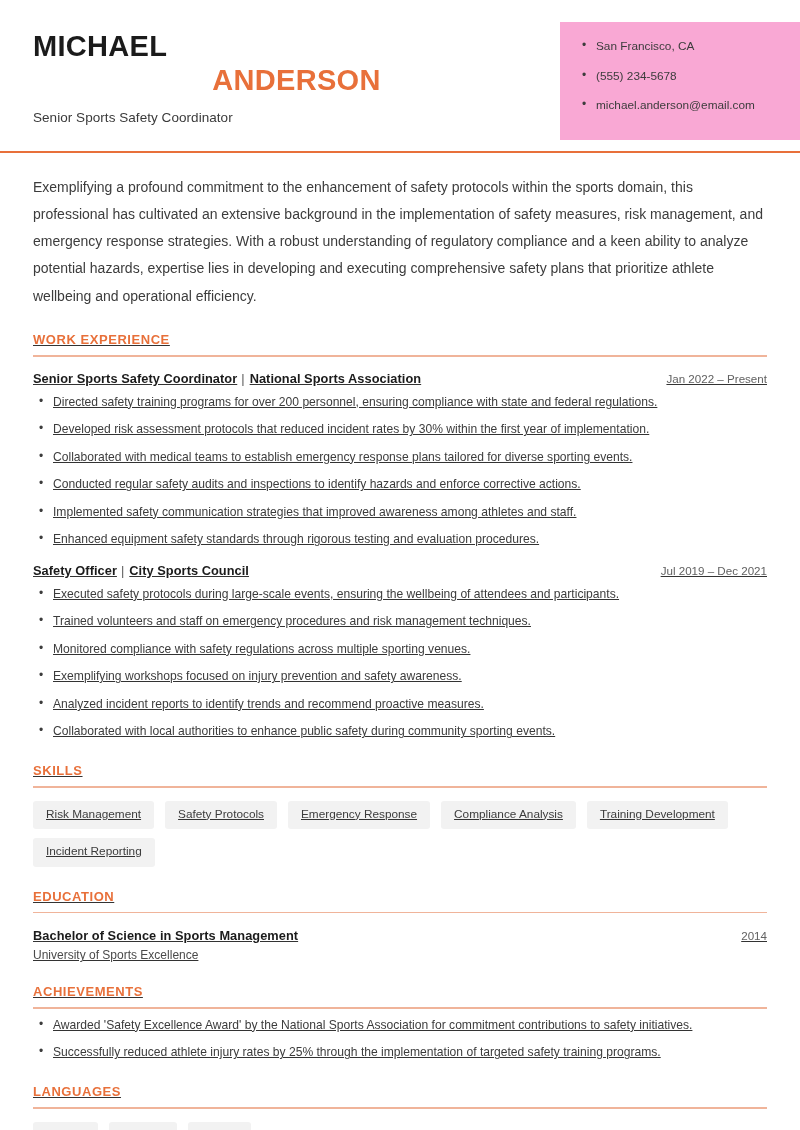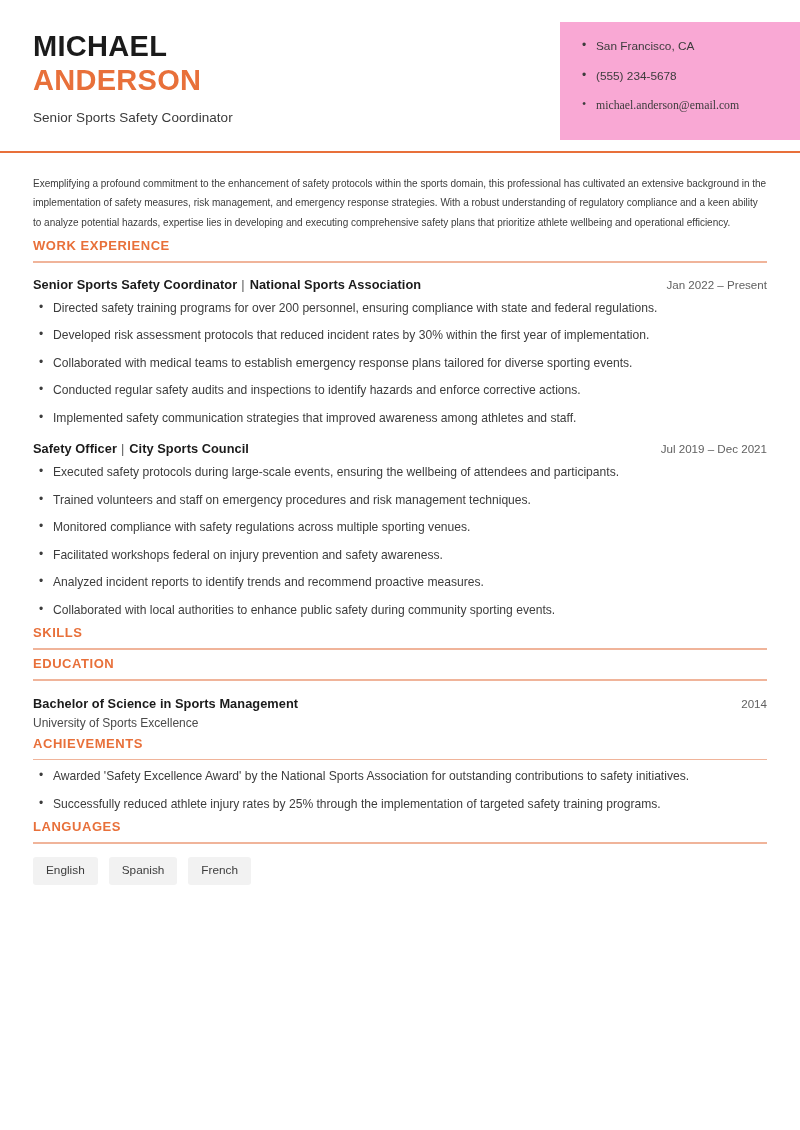--- a/index.html
+++ b/index.html
@@ -43,20 +43,21 @@
     line-height: 1.17;
     margin: 0;
   }
   .name-last {
     font-size: 29px;
     font-weight: bold;
     letter-spacing: 0.3px;
     color: #e8703a;
     line-height: 1.17;
     margin: 0;
+    text-align: center;
   }
   .job-title {
     font-size: 13.5px;
     color: #3a3a3a;
     margin-top: 12px;
     letter-spacing: 0.05px;
   }
   .contact-box {
     width: 240px;
     background: #f9a8d4;
@@ -66,50 +67,51 @@
     align-self: flex-start;
   }
   .contact-item {
     font-size: 11.8px;
     color: #3c3c3c;
     line-height: 1.4;
     padding: 0 0 0 14px;
     position: relative;
     margin-bottom: 13px;
   }
-  .contact-item:last-child { margin-bottom: 10px; font-family: Liberation Serif, serif; }
+  .contact-item:last-child { margin-bottom: 10px; }
   .contact-item::before {
     content: "\2022";
     position: absolute;
     left: 0;
     top: -1px;
     color: #3c3c3c;
     font-size: 12px;
   }
   .header-rule {
     height: 2px;
     background: #e8703a;
     width: 100%;
     margin-top: 11px;
   }
 
   
   .content {
     padding: 0 33px;
   }
   .summary {
-    font-size: 10px;
+    font-size: 14px;
     line-height: 1.95;
     color: #3c3c3c;
     margin: 21px 0 0 0;
     text-align: left;
   }
 
   .section {
-    margin-top: 6px;
+    margin-top: 22px;
+    text-decoration: underline;
   }
   .section-title {
     font-size: 13px;
     font-weight: bold;
     color: #e8703a;
     letter-spacing: 0.55px;
     margin: 0;
   }
   .section-rule {
     height: 1.6px;
@@ -224,63 +226,72 @@
             <span>Senior Sports Safety Coordinator</span><span class="entry-sep">|</span><span>National Sports Association</span>
           </div>
           <div class="entry-date">Jan 2022 – Present</div>
         </div>
         <ul class="bullets">
           <li>Directed safety training programs for over 200 personnel, ensuring compliance with state and federal regulations.</li>
           <li>Developed risk assessment protocols that reduced incident rates by 30% within the first year of implementation.</li>
           <li>Collaborated with medical teams to establish emergency response plans tailored for diverse sporting events.</li>
           <li>Conducted regular safety audits and inspections to identify hazards and enforce corrective actions.</li>
           <li>Implemented safety communication strategies that improved awareness among athletes and staff.</li>
+          <li>Enhanced equipment safety standards through rigorous testing and evaluation procedures.</li>
         </ul>
       </div>
 
       <div class="entry">
         <div class="entry-head">
           <div class="entry-title">
             <span>Safety Officer</span><span class="entry-sep">|</span><span>City Sports Council</span>
           </div>
           <div class="entry-date">Jul 2019 – Dec 2021</div>
         </div>
         <ul class="bullets">
           <li>Executed safety protocols during large-scale events, ensuring the wellbeing of attendees and participants.</li>
           <li>Trained volunteers and staff on emergency procedures and risk management techniques.</li>
           <li>Monitored compliance with safety regulations across multiple sporting venues.</li>
-          <li>Facilitated workshops federal on injury prevention and safety awareness.</li>
+          <li>Exemplifying workshops focused on injury prevention and safety awareness.</li>
           <li>Analyzed incident reports to identify trends and recommend proactive measures.</li>
           <li>Collaborated with local authorities to enhance public safety during community sporting events.</li>
         </ul>
       </div>
     </div>
 
     <div class="section">
       <div class="section-title">SKILLS</div>
       <div class="section-rule"></div>
+      <div class="chips">
+        <span class="chip">Risk Management</span>
+        <span class="chip">Safety Protocols</span>
+        <span class="chip">Emergency Response</span>
+        <span class="chip">Compliance Analysis</span>
+        <span class="chip">Training Development</span>
+        <span class="chip">Incident Reporting</span>
+      </div>
     </div>
 
     <div class="section">
       <div class="section-title">EDUCATION</div>
       <div class="section-rule"></div>
       <div class="edu-entry">
         <div class="entry-head">
           <div class="entry-title">Bachelor of Science in Sports Management</div>
           <div class="entry-date">2014</div>
         </div>
         <div class="entry-sub">University of Sports Excellence</div>
       </div>
     </div>
 
     <div class="section">
       <div class="section-title">ACHIEVEMENTS</div>
       <div class="section-rule"></div>
       <ul class="bullets achv">
-        <li>Awarded 'Safety Excellence Award' by the National Sports Association for outstanding contributions to safety initiatives.</li>
+        <li>Awarded 'Safety Excellence Award' by the National Sports Association for commitment contributions to safety initiatives.</li>
         <li>Successfully reduced athlete injury rates by 25% through the implementation of targeted safety training programs.</li>
       </ul>
     </div>
 
     <div class="section">
       <div class="section-title">LANGUAGES</div>
       <div class="section-rule"></div>
       <div class="chips">
         <span class="chip">English</span>
         <span class="chip">Spanish</span>

